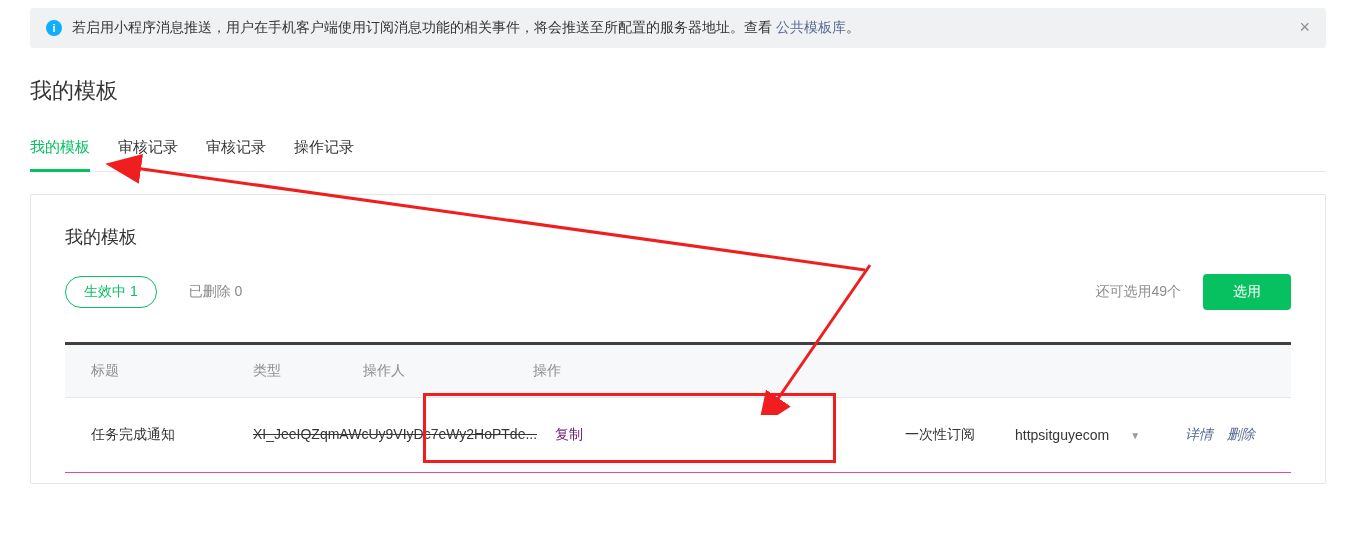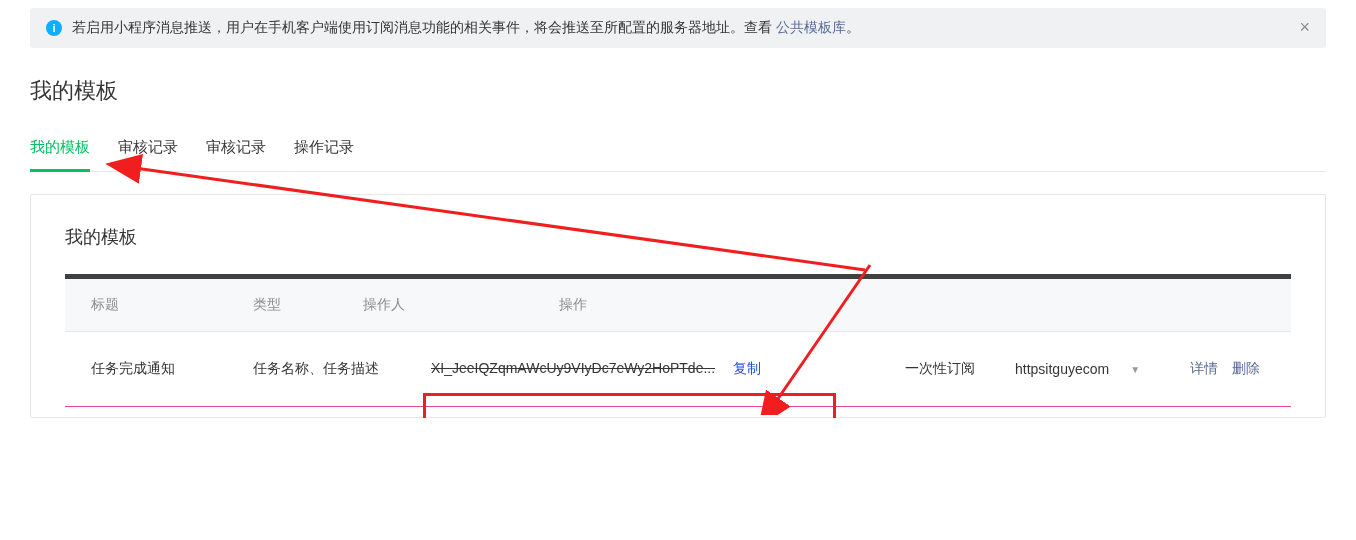--- a/index.html
+++ b/index.html
@@ -16,32 +16,32 @@
 .tab.active { color: #07c160; border-bottom: 3px solid #07c160; margin-bottom: -1px; }
 .panel { border: 1px solid #e7e7eb; border-radius: 2px; padding: 30px 34px 10px 34px; background: #fff; position: relative; }
 .panel-title { font-size: 18px; color: #353535; margin-bottom: 25px; }
 .panel-toolbar { display: flex; align-items: center; justify-content: space-between; margin-bottom: 32px; }
 .toolbar-left { display: flex; align-items: center; gap: 32px; }
 .pill { border: 1px solid #07c160; color: #07c160; border-radius: 30px; padding: 6px 18px; font-size: 14px; cursor: pointer; }
 .deleted { color: #888; font-size: 14px; }
 .toolbar-right { display: flex; align-items: center; gap: 22px; }
 .remain { color: #8d8d8d; font-size: 14px; }
 .select-btn { background: #07c160; color: #fff; border: none; border-radius: 4px; padding: 9px 30px; font-size: 14px; cursor: pointer; }
-.table-head { display: flex; background: #f6f8f9; color: #8d8d8d; font-size: 14px; padding: 17px 26px; border-top: 5px solid #404040; border-bottom: 1px solid #e7e7eb; }
+.table-head { display: flex; background: #f6f8f9; color: #8d8d8d; font-size: 14px; padding: 17px 26px; border-top: 3px solid #404040; border-bottom: 1px solid #e7e7eb; }
 .col-title { width: 162px; }
 .col-keyword { width: 178px; }
 .col-id { flex: 1; }
 .col-type { width: 110px; }
 .col-operator { width: 170px; }
-.col-action { width: 80px; text-align: center; }
+.col-action { width: 80px; text-align: left; }
 .table-row { display: flex; align-items: center; padding: 28px 26px; border-bottom: 1px solid #ec4899; font-size: 14px; color: #353535; position: relative; }
 .id-cell { display: flex; align-items: flex-start; gap: 18px; }
 .id-text { text-decoration: line-through; color: #353535; max-width: 302px; overflow: hidden; white-space: nowrap; }
-.copy-link { color: #1d4ed8; cursor: pointer; font-family: Liberation Serif, serif; }
-.op-link { color: #576b95; cursor: pointer; margin-left: 10px; }
+.copy-link { color: #701a75; cursor: pointer; font-family: Liberation Serif, serif; }
+.op-link { color: #576b95; cursor: pointer; margin-left: 10px; font-style: italic; }
 .operator-cell { display: flex; align-items: center; gap: 21px; color: #353535; }
 .chevron { color: #9a9a9a; font-size: 10px; }
 .redbox { position: absolute; border: 3px solid #f01e1e; pointer-events: none; }
 .arrow-svg { position: absolute; pointer-events: none; }
 .watermark { position: absolute; right: 0; bottom: -26px; color: rgba(120,120,120,0.35); font-size: 15px; white-space: nowrap; }
 </style>
 </head>
 <body>
 
 <div class="page">
@@ -58,31 +58,40 @@
   <div class="tabs">
     <div class="tab active">我的模板</div>
     <div class="tab">审核记录</div>
     <div class="tab">审核记录</div>
     <div class="tab">操作记录</div>
   </div>
 
   <div class="panel">
     <div class="panel-title">我的模板</div>
 
+    <div class="panel-toolbar">
+      <div class="toolbar-left">
+        <span class="pill">生效中  1</span>
+        <span class="deleted">已删除  0</span>
+      </div>
+      <div class="toolbar-right">
+        <span class="remain">还可选用49个</span>
+        <button class="select-btn">选用</button>
+      </div>
+    </div>
 
     <div class="table-head">
       <div class="col-title">标题</div>
       <div class="col-type">类型</div>
       <div class="col-operator">操作人</div>
       <div class="col-action">操作</div>
     </div>
 
     <div class="table-row">
       <div class="col-title">任务完成通知</div>
-      <div class="col-keyword">任务名称、任务描述</div>
       <div class="col-id id-cell">
         <span class="id-text">XI_JeeIQZqmAWcUy9VIyDc7eWy2HoPTde...</span>
         <span class="copy-link">复制</span>
       </div>
       <div class="col-type">一次性订阅</div>
       <div class="col-operator operator-cell">
         <span>httpsitguyecom</span>
         <span class="chevron">▼</span>
       </div>
       <div class="col-action">

